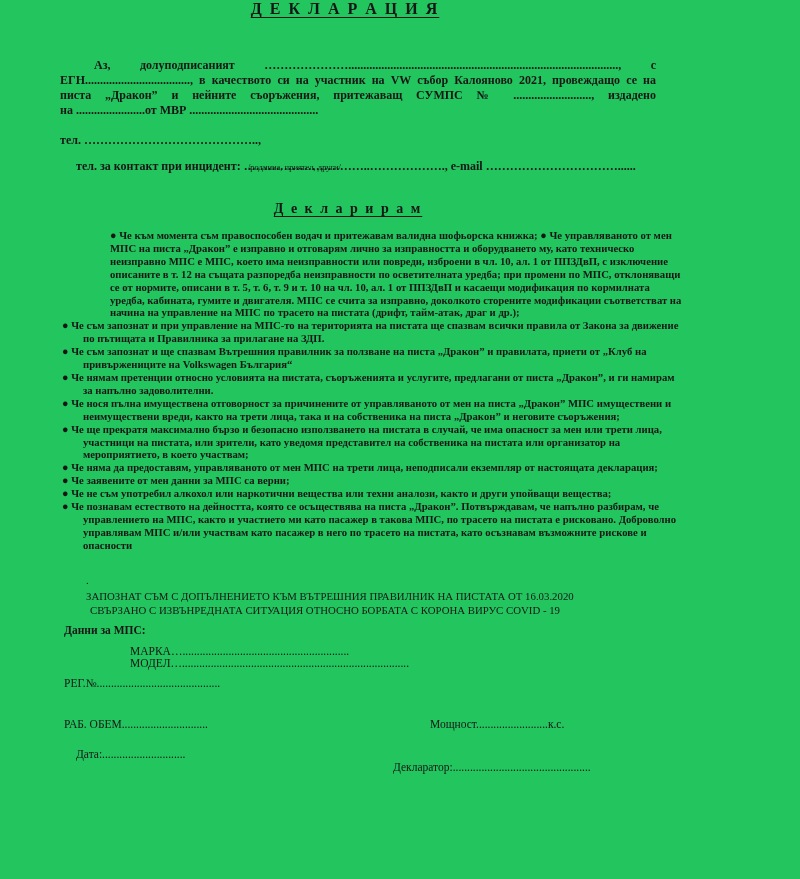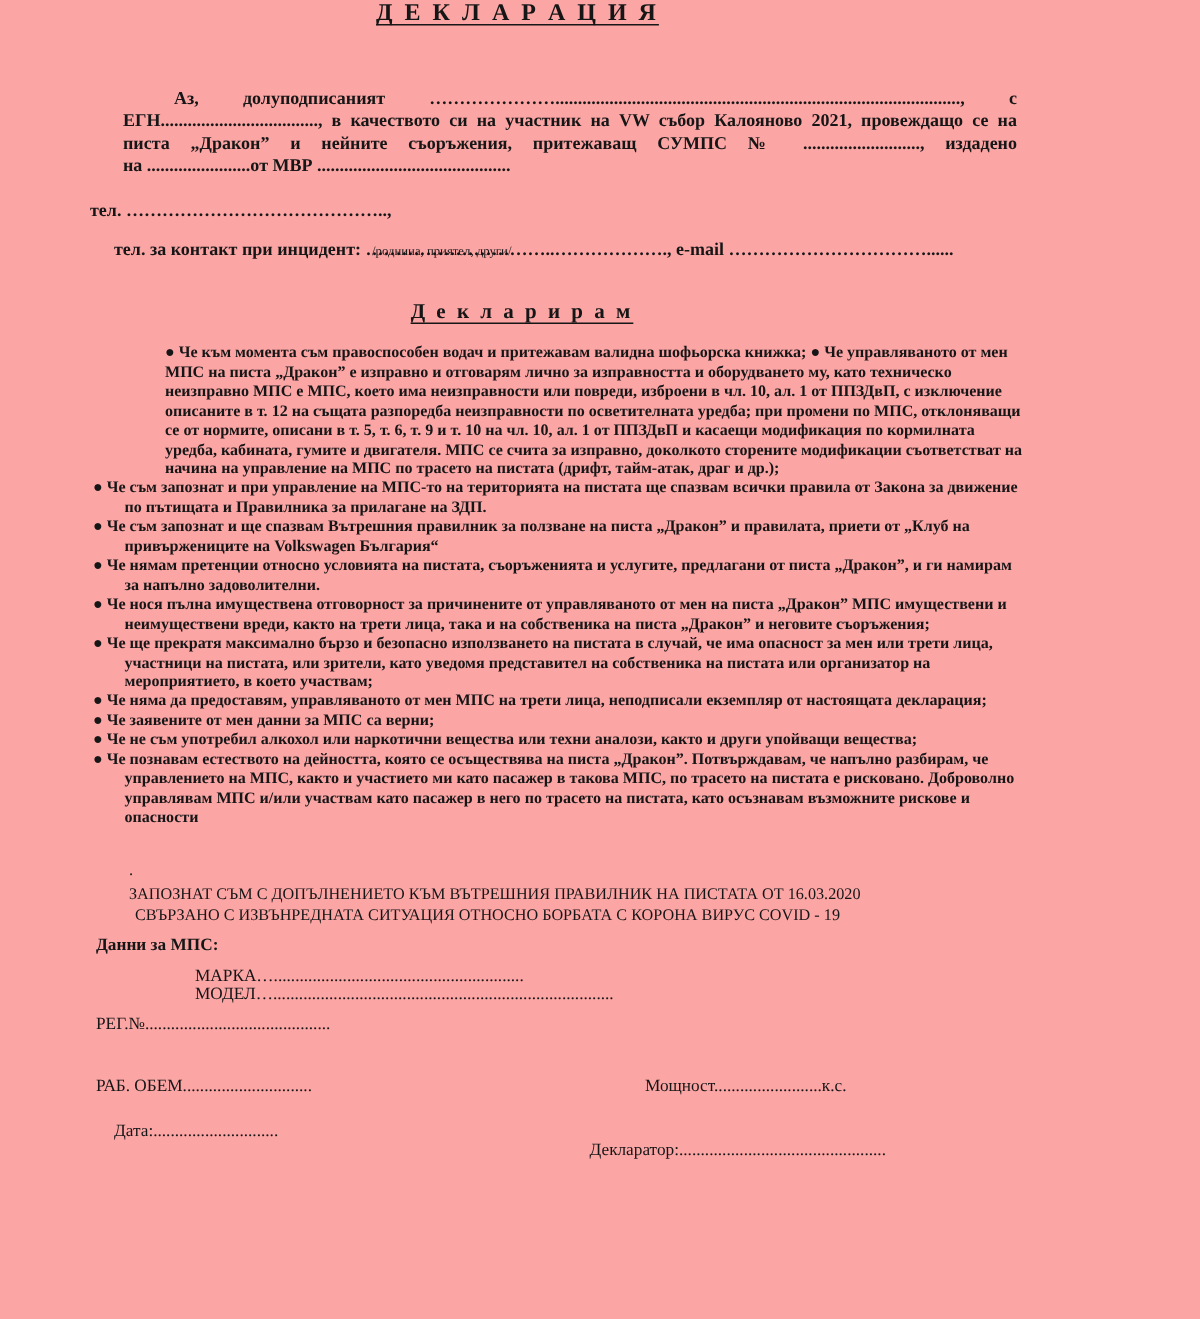--- a/index.html
+++ b/index.html
@@ -1,35 +1,35 @@
 <!DOCTYPE html>
 <html><head>
 <meta charset="utf-8">
 <style>
   html,body{margin:0;padding:0;background:#ffffff;}
   .page{
     position:relative;
     width:800px;height:879px;
-    background:#fca5a5;
+    background:#22c55e;
     font-family:"Liberation Serif","DejaVu Serif",serif;
     color:#161616;
     overflow:hidden;
   }
   .abs{position:absolute;}
   
   .doc-title{
     left:0;top:31;width:690px;
     text-align:center;
     font-size:16px;font-weight:bold;
     letter-spacing:2px;
     text-decoration:underline;
     text-underline-offset:3px;
   }
   
-  .intro{left:60px;top:58px;width:596px;font-size:12px;line-height:15px;font-weight:bold;margin-left:22px;}
+  .intro{left:60px;top:58px;width:596px;font-size:12px;line-height:15px;font-weight:bold;}
   .jline{text-align:justify;text-align-last:justify;}
   .jline-first{text-indent:34px;}
   .jline-last{text-align:left;text-align-last:left;}
   
   .phone-line{left:60px;top:133px;font-size:12px;font-weight:bold;}
   .incident-line{left:76px;top:159px;font-size:12px;font-weight:bold;}
   .incident-note{left:248px;top:162px;font-size:8.5px;font-weight:normal;}
   
   .declare-heading{
     left:0;top:201px;width:696px;

